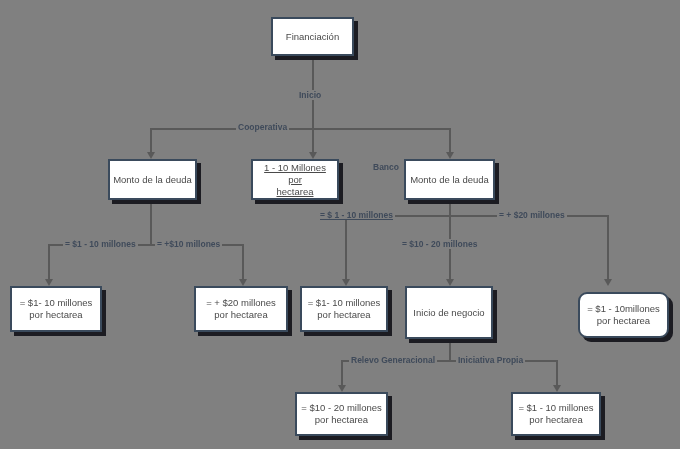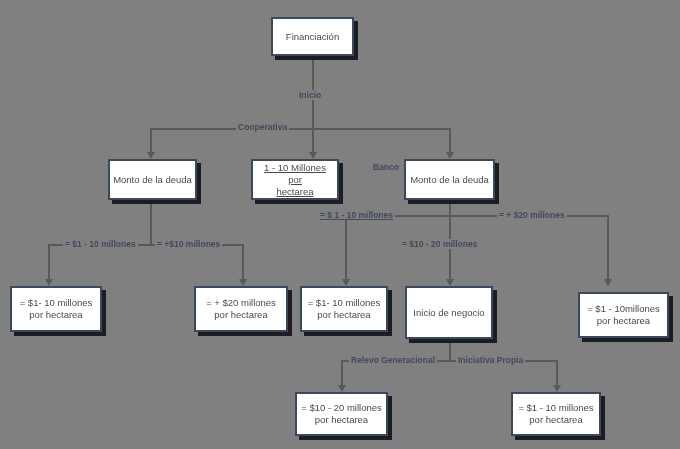--- a/index.html
+++ b/index.html
@@ -140,21 +140,21 @@
 
   <div class="node" style="left:300px; top:286px; width:88px; height:46px;">
     <span class="txt">= $1- 10 millones
 por hectarea</span>
   </div>
 
   <div class="node" style="left:405px; top:286px; width:88px; height:53px;">
     <span class="txt">Inicio de negocio</span>
   </div>
 
-  <div class="node" style="left:578px; top:292px; width:91px; height:46px;">
+  <div class="node" style="left:578px; top:292px; width:91px; height:46px;border-radius:9px;">
     <span class="txt">= $1 -  10millones
 por hectarea</span>
   </div>
 
   <div class="node" style="left:295px; top:392px; width:93px; height:44px;">
     <span class="txt">= $10 - 20 millones
 por hectarea</span>
   </div>
 
   <div class="node" style="left:511px; top:392px; width:90px; height:44px;">

